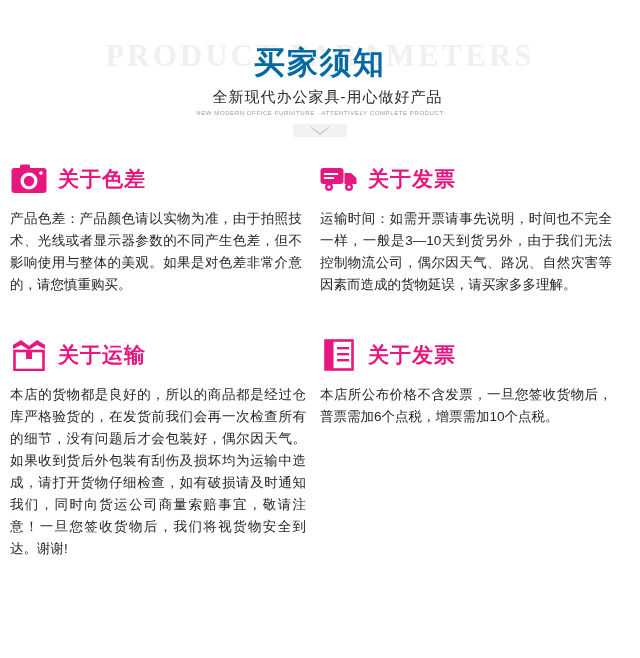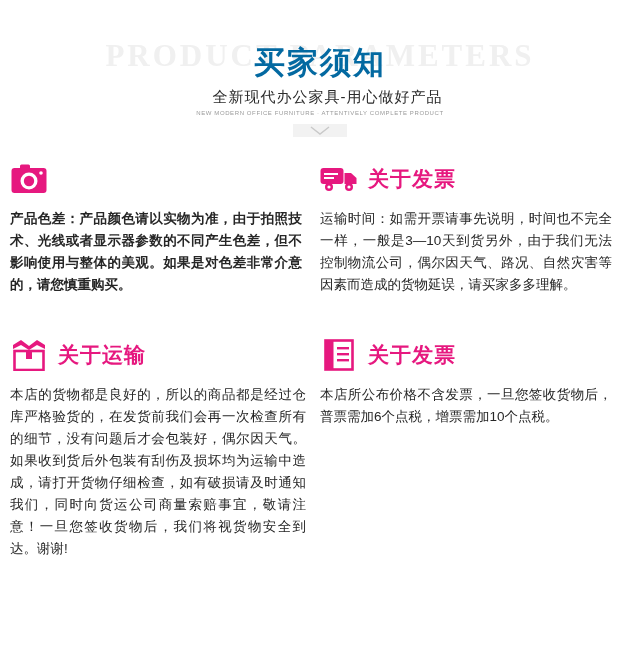--- a/index.html
+++ b/index.html
@@ -119,21 +119,21 @@
     font-size: 13.5px;
     line-height: 22px;
     color: #262626;
     margin-top: 6px;
     text-align: justify;
   }
 
   .row1 { margin-top: 14px; }
   .row2 { margin-top: 36px; }
 
-  .row1 .col-left .sec-body { width: 292px; font-weight: bold; }
+  .row1 .col-left .sec-body { width: 292px; }
   .row1 .col-right .sec-body { width: 292px; }
   .row2 .col-left .sec-body { width: 296px; }
   .row2 .col-right .sec-body { width: 292px; }
 </style>
 </head>
 <body>
 
 <div class="page">
 
   <div class="header">
@@ -156,20 +156,21 @@
         <div class="sec-head">
           <div class="sec-icon">
             <svg width="36" height="30" viewBox="0 0 36 30">
               <rect x="0.5" y="4" width="35" height="25" rx="3" fill="#e6187f"></rect>
               <rect x="9" y="0.5" width="10" height="5" rx="1.5" fill="#e6187f"></rect>
               <circle cx="18" cy="17" r="8.5" fill="#ffffff"></circle>
               <circle cx="18" cy="17" r="5.2" fill="#e6187f"></circle>
               <circle cx="30" cy="9" r="1.8" fill="#ffffff"></circle>
             </svg>
           </div>
+          <div class="sec-title">关于色差</div>
         </div>
         <div class="sec-body">产品色差：产品颜色请以实物为准，由于拍照技术、光线或者显示器参数的不同产生色差，但不影响使用与整体的美观。如果是对色差非常介意的，请您慎重购买。</div>
       </div>
 
       <div class="col col-right">
         <div class="sec-head">
           <div class="sec-icon">
             <svg width="38" height="28" viewBox="0 0 38 28">
               <rect x="0.5" y="3" width="23" height="16" rx="3" fill="#e6187f"></rect>
               <path d="M24.5 8 H31 L36.5 13 V19 H24.5 Z" fill="#e6187f"></path>

